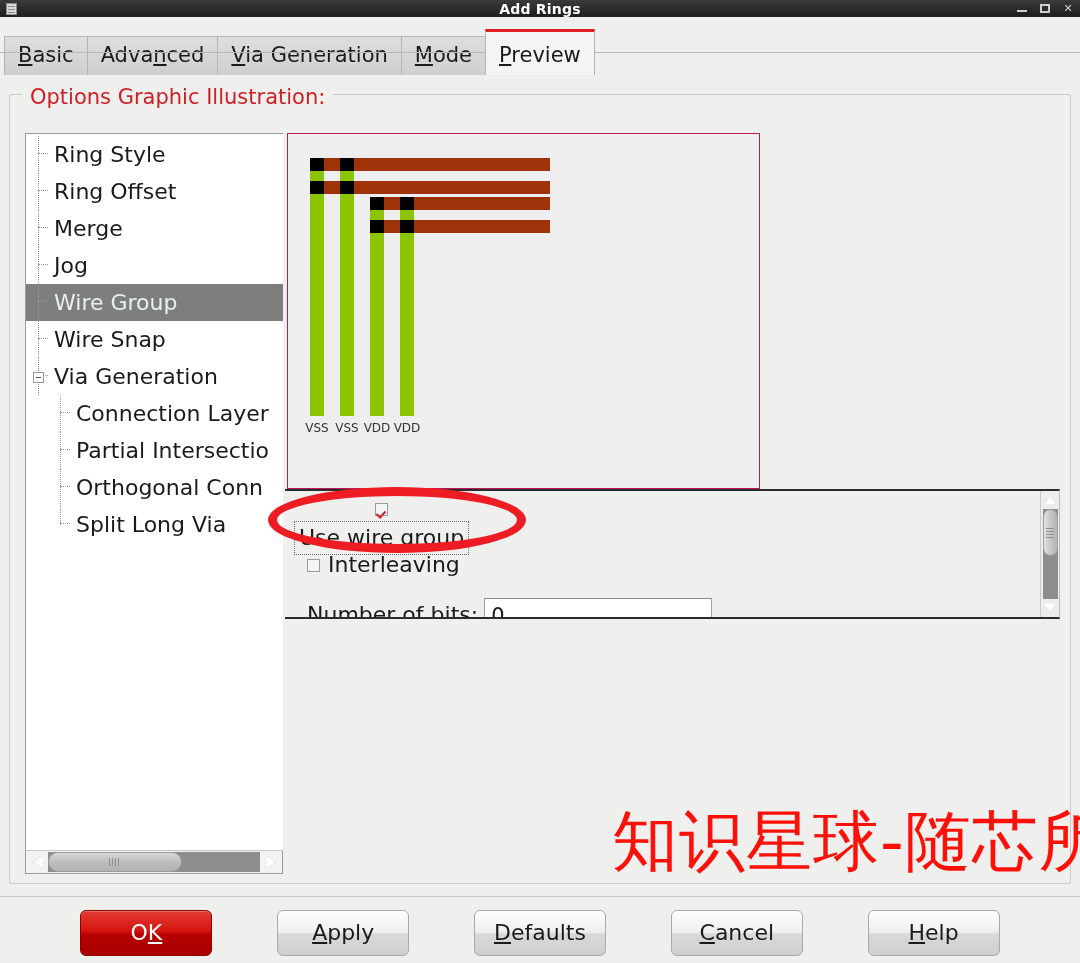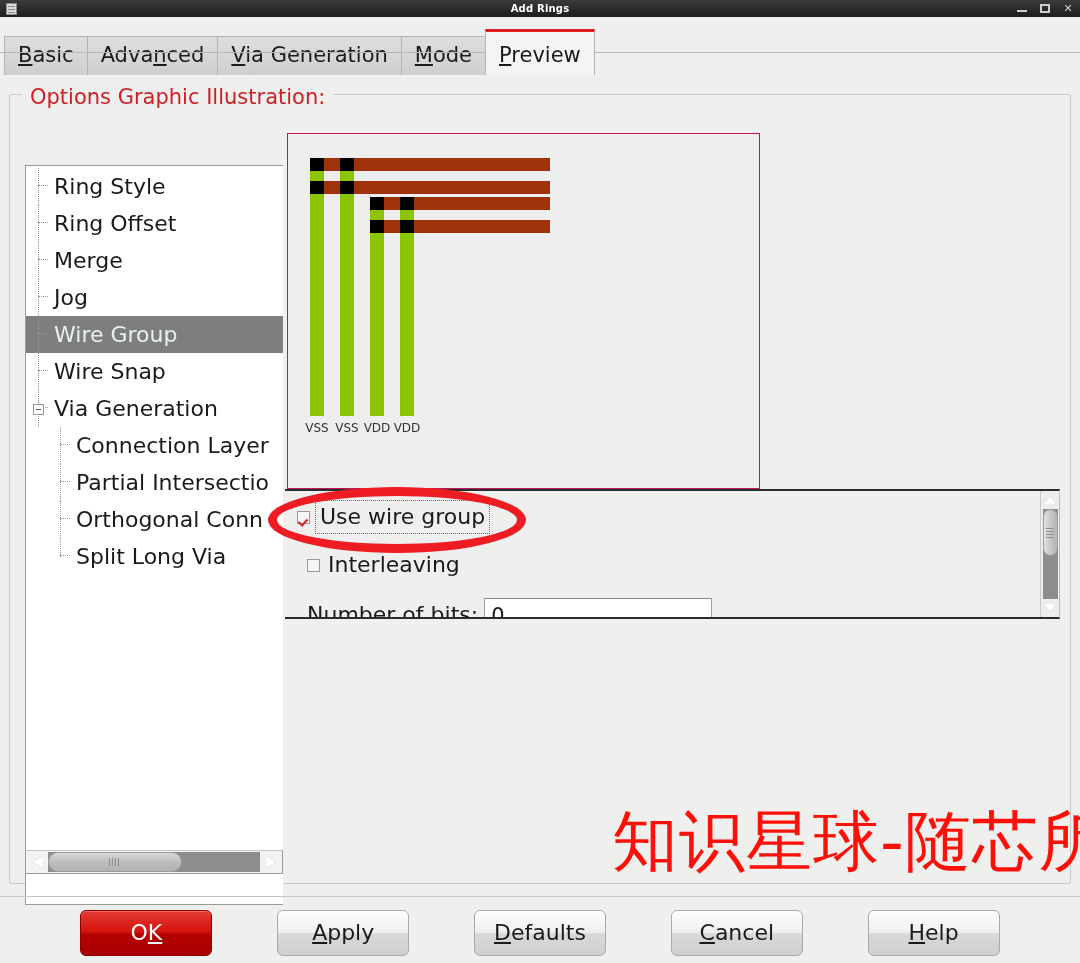--- a/index.html
+++ b/index.html
@@ -41,21 +41,21 @@
     left: 1px; top: 2px; right: 1px;
     height: 1px;
     background: #8a8a8a;
     box-shadow: 0 3px 0 #8a8a8a, 0 6px 0 #8a8a8a;
   }
   .titlebar-title {
     position: absolute;
     left: 0; right: 0;
     text-align: center;
     color: #ffffff;
-    font-size: 10px;
+    font-size: 14px;
     font-weight: bold;
     letter-spacing: .2px;
   }
   .win-controls {
     position: absolute;
     right: 6px;
     display: flex;
     align-items: center;
     gap: 11px;
   }
@@ -144,21 +144,20 @@
 
   
   .tree-panel {
     position: absolute;
     left: 25px; top: 133px;
     width: 258px; height: 740px;
     background: #ffffff;
     border: 1px solid #9a9a9a;
     border-right: none;
     overflow: hidden;
-    margin-top: 32px;
   }
   .tree-list {
     position: absolute;
     left: 0; top: 2px;
     width: 258px;
   }
   .tree-item {
     position: relative;
     height: 37px;
     line-height: 37px;
@@ -275,21 +274,21 @@
     border-bottom: 2px solid #2b2b2b;
     border-right: 1px solid #bdbdbd;
     overflow: hidden;
   }
   .cb-row {
     position: absolute;
     display: flex;
     align-items: center;
     gap: 8px;
   }
-  .cb-row.r1 { left: 12px; top: 12px; }
+  .cb-row.r1 { left: 12px; top: 12px; flex-direction: column; }
   .cb-row.r2 { left: 22px; top: 61px; }
   .cb-box {
     width: 13px; height: 13px;
     border: 1px solid #9a9a9a;
     background: #f5f5f5;
     position: relative;
     flex: 0 0 auto;
     cursor: pointer;
   }
   .cb-box.checked::after {

